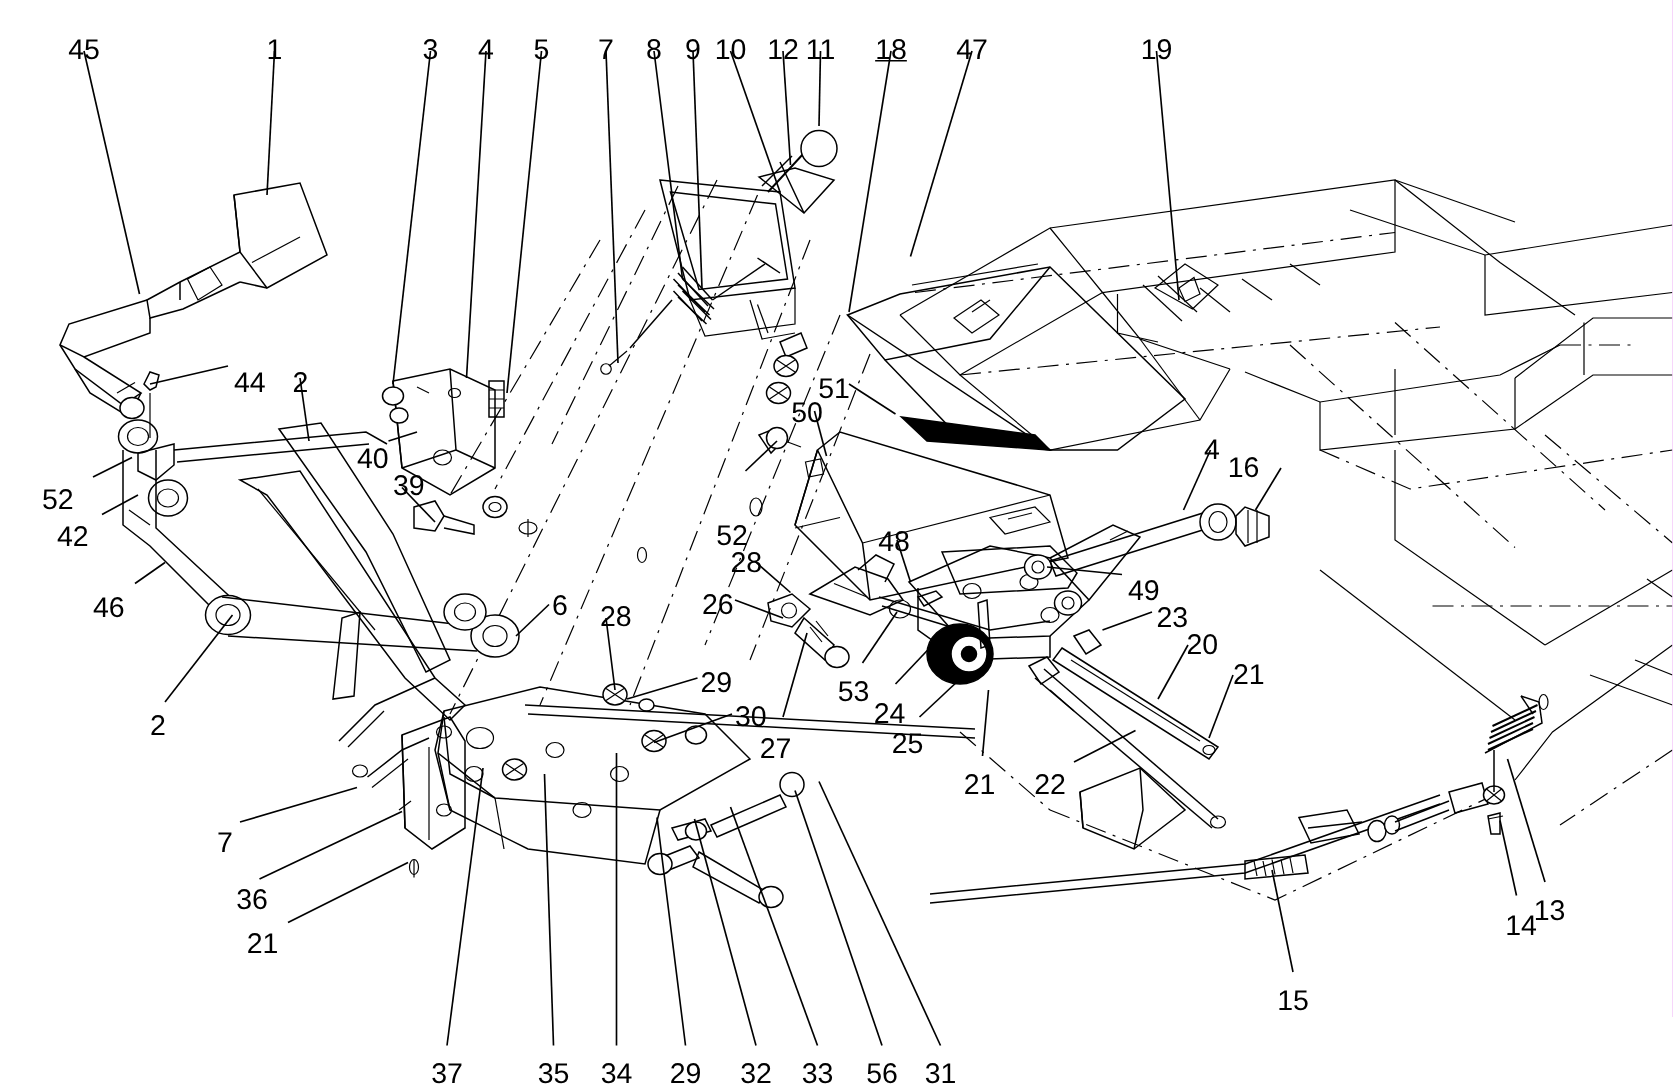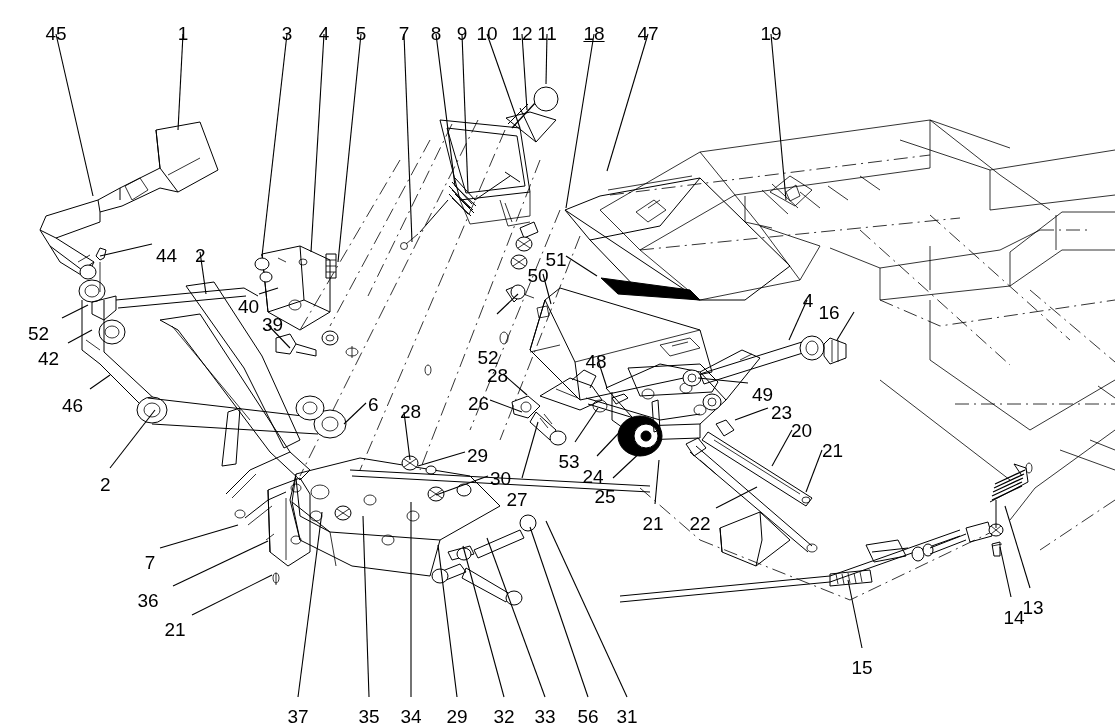--- a/index.html
+++ b/index.html
@@ -438,21 +438,21 @@
       <div class="callout" style="left: 752px; top: 385px;">49</div>
       <div class="callout" style="left: 771px; top: 403px;">23</div>
       <div class="callout" style="left: 791px; top: 421px;">20</div>
       <div class="callout" style="left: 822px; top: 441px;">21</div>
       <div class="callout c-center" style="left: 808px; top: 291px;">4</div>
       <div class="callout c-center" style="left: 829px; top: 303px;">16</div>
       <div class="callout c-center" style="left: 1033px; top: 598px;">13</div>
       <div class="callout c-center" style="left: 1014px; top: 608px;">14</div>
       <div class="callout c-center" style="left: 862px; top: 658px;">15</div>
       <div class="callout c-center" style="left: 150px; top: 553px;">7</div>
-      <div class="callout c-center" style="left: 148px; top: 591px;">36</div>
+      <div class="callout c-center" style="left: 168px; top: 591px;">36</div>
       <div class="callout c-center" style="left: 175px; top: 620px;">21</div>
       <div class="callout c-center" style="left: 298px; top: 707px;">37</div>
       <div class="callout c-center" style="left: 369px; top: 707px;">35</div>
       <div class="callout c-center" style="left: 411px; top: 707px;">34</div>
       <div class="callout c-center" style="left: 457px; top: 707px;">29</div>
       <div class="callout c-center" style="left: 504px; top: 707px;">32</div>
       <div class="callout c-center" style="left: 545px; top: 707px;">33</div>
       <div class="callout c-center" style="left: 588px; top: 707px;">56</div>
       <div class="callout c-center" style="left: 627px; top: 707px;">31</div>
     </div>

